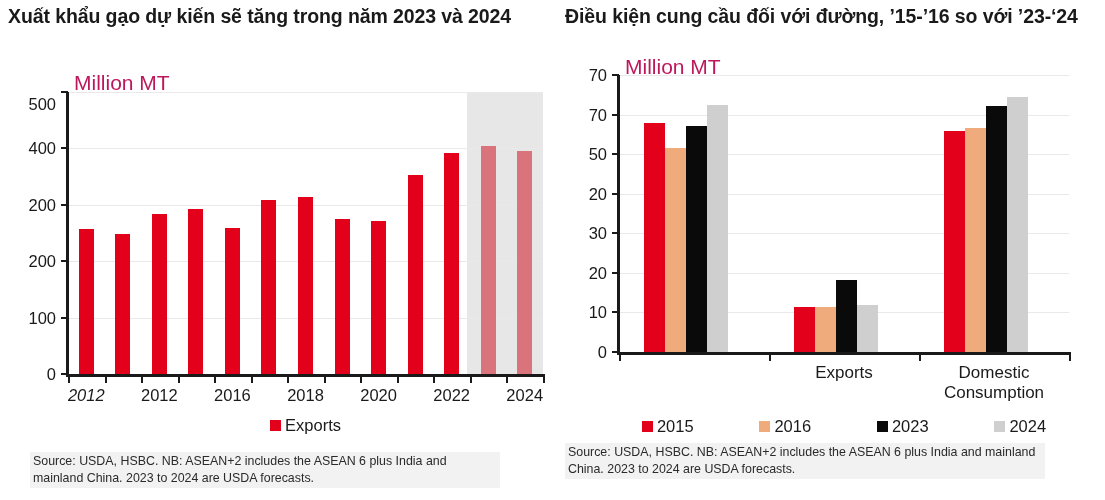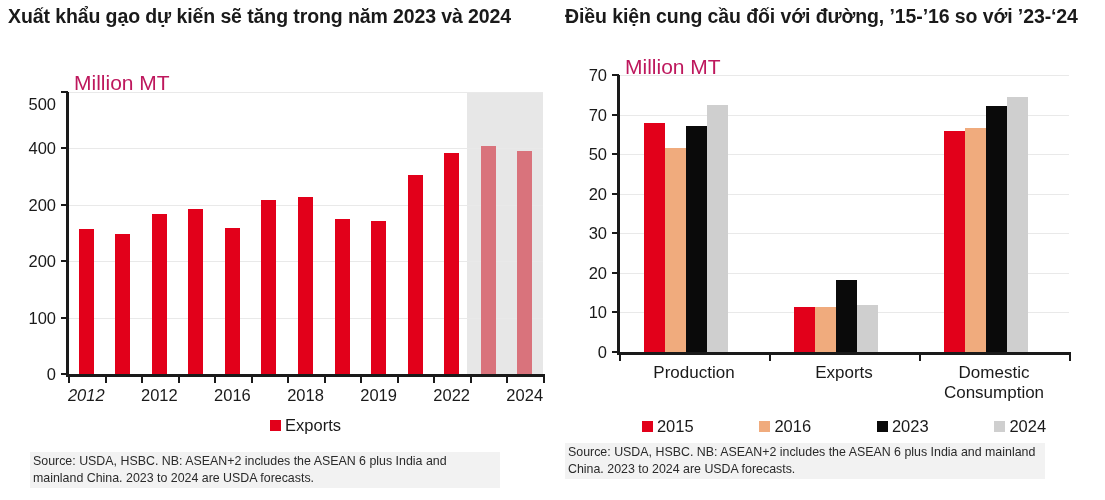--- a/index.html
+++ b/index.html
@@ -179,21 +179,21 @@
         <div class="xtick-mark" style="left: 352.308px; top: 314px;"></div>
         <div class="xtick-mark" style="left: 388.846px; top: 314px;"></div>
         <div class="xtick-mark" style="left: 425.385px; top: 314px;"></div>
         <div class="xtick-mark" style="left: 461.923px; top: 314px;"></div>
         <div class="xtick-mark" style="left: 498.462px; top: 314px;"></div>
         <div class="xtick-mark" style="left: 535px; top: 314px;"></div>
         <div class="xtick-label" style="left: 48.2692px; width: 60px; top: 324px; font-style: italic;">2012</div>
         <div class="xtick-label" style="left: 121.346px; width: 60px; top: 324px;">2012</div>
         <div class="xtick-label" style="left: 194.423px; width: 60px; top: 324px;">2016</div>
         <div class="xtick-label" style="left: 267.5px; width: 60px; top: 324px;">2018</div>
-        <div class="xtick-label" style="left: 340.577px; width: 60px; top: 324px;">2019</div>
+        <div class="xtick-label" style="left: 340.577px; width: 60px; top: 324px;">2020</div>
         <div class="xtick-label" style="left: 413.654px; width: 60px; top: 324px;">2022</div>
         <div class="xtick-label" style="left: 486.731px; width: 60px; top: 324px;">2024</div>
         <div class="legend" style="left: 60px; width: 475px; top: 354px; justify-content: center;">
           <div class="legend-item">
             <span class="legend-swatch" style="background: rgb(226, 0, 26);"></span>
             <span>Exports</span>
           </div>
         </div>
       </div>
     <div class="source" id="left-source" style="left: 30px; top: 452px; width: 470px;">Source: USDA, HSBC. NB: ASEAN+2 includes the ASEAN 6 plus India and mainland China. 2023 to 2024 are USDA forecasts.</div>
@@ -239,21 +239,20 @@
         <div class="ytick-mark" style="left: 51px; top: 91.1429px;"></div>
         <div class="ytick-label" style="left: 10px; width: 36px; top: 92.1429px;">50</div>
         <div class="ytick-mark" style="left: 51px; top: 51.5714px;"></div>
         <div class="ytick-label" style="left: 10px; width: 36px; top: 52.5714px;">70</div>
         <div class="ytick-mark" style="left: 51px; top: 12px;"></div>
         <div class="ytick-label" style="left: 10px; width: 36px; top: 13px; text-align: right;">70</div>
         <div class="xtick-mark" style="left: 58px; top: 292px;"></div>
         <div class="xtick-mark" style="left: 208px; top: 292px;"></div>
         <div class="xtick-mark" style="left: 358px; top: 292px;"></div>
         <div class="xtick-mark" style="left: 508px; top: 292px;"></div>
-        <div class="cat-label" style="left: 58px; width: 150px; top: 301px; white-space: pre-line;">Production</div>
         <div class="cat-label" style="left: 208px; width: 150px; top: 301px; white-space: pre-line;">Exports</div>
         <div class="cat-label" style="left: 358px; width: 150px; top: 301px; white-space: pre-line;">Domestic
 Consumption</div>
         <div class="legend" style="left: 48px; width: 470px; top: 355px; justify-content: space-around;">
           <div class="legend-item">
             <span class="legend-swatch" style="background: rgb(226, 0, 26);"></span>
             <span>2015</span>
           </div>
           <div class="legend-item">
             <span class="legend-swatch" style="background: rgb(240, 171, 125);"></span>

